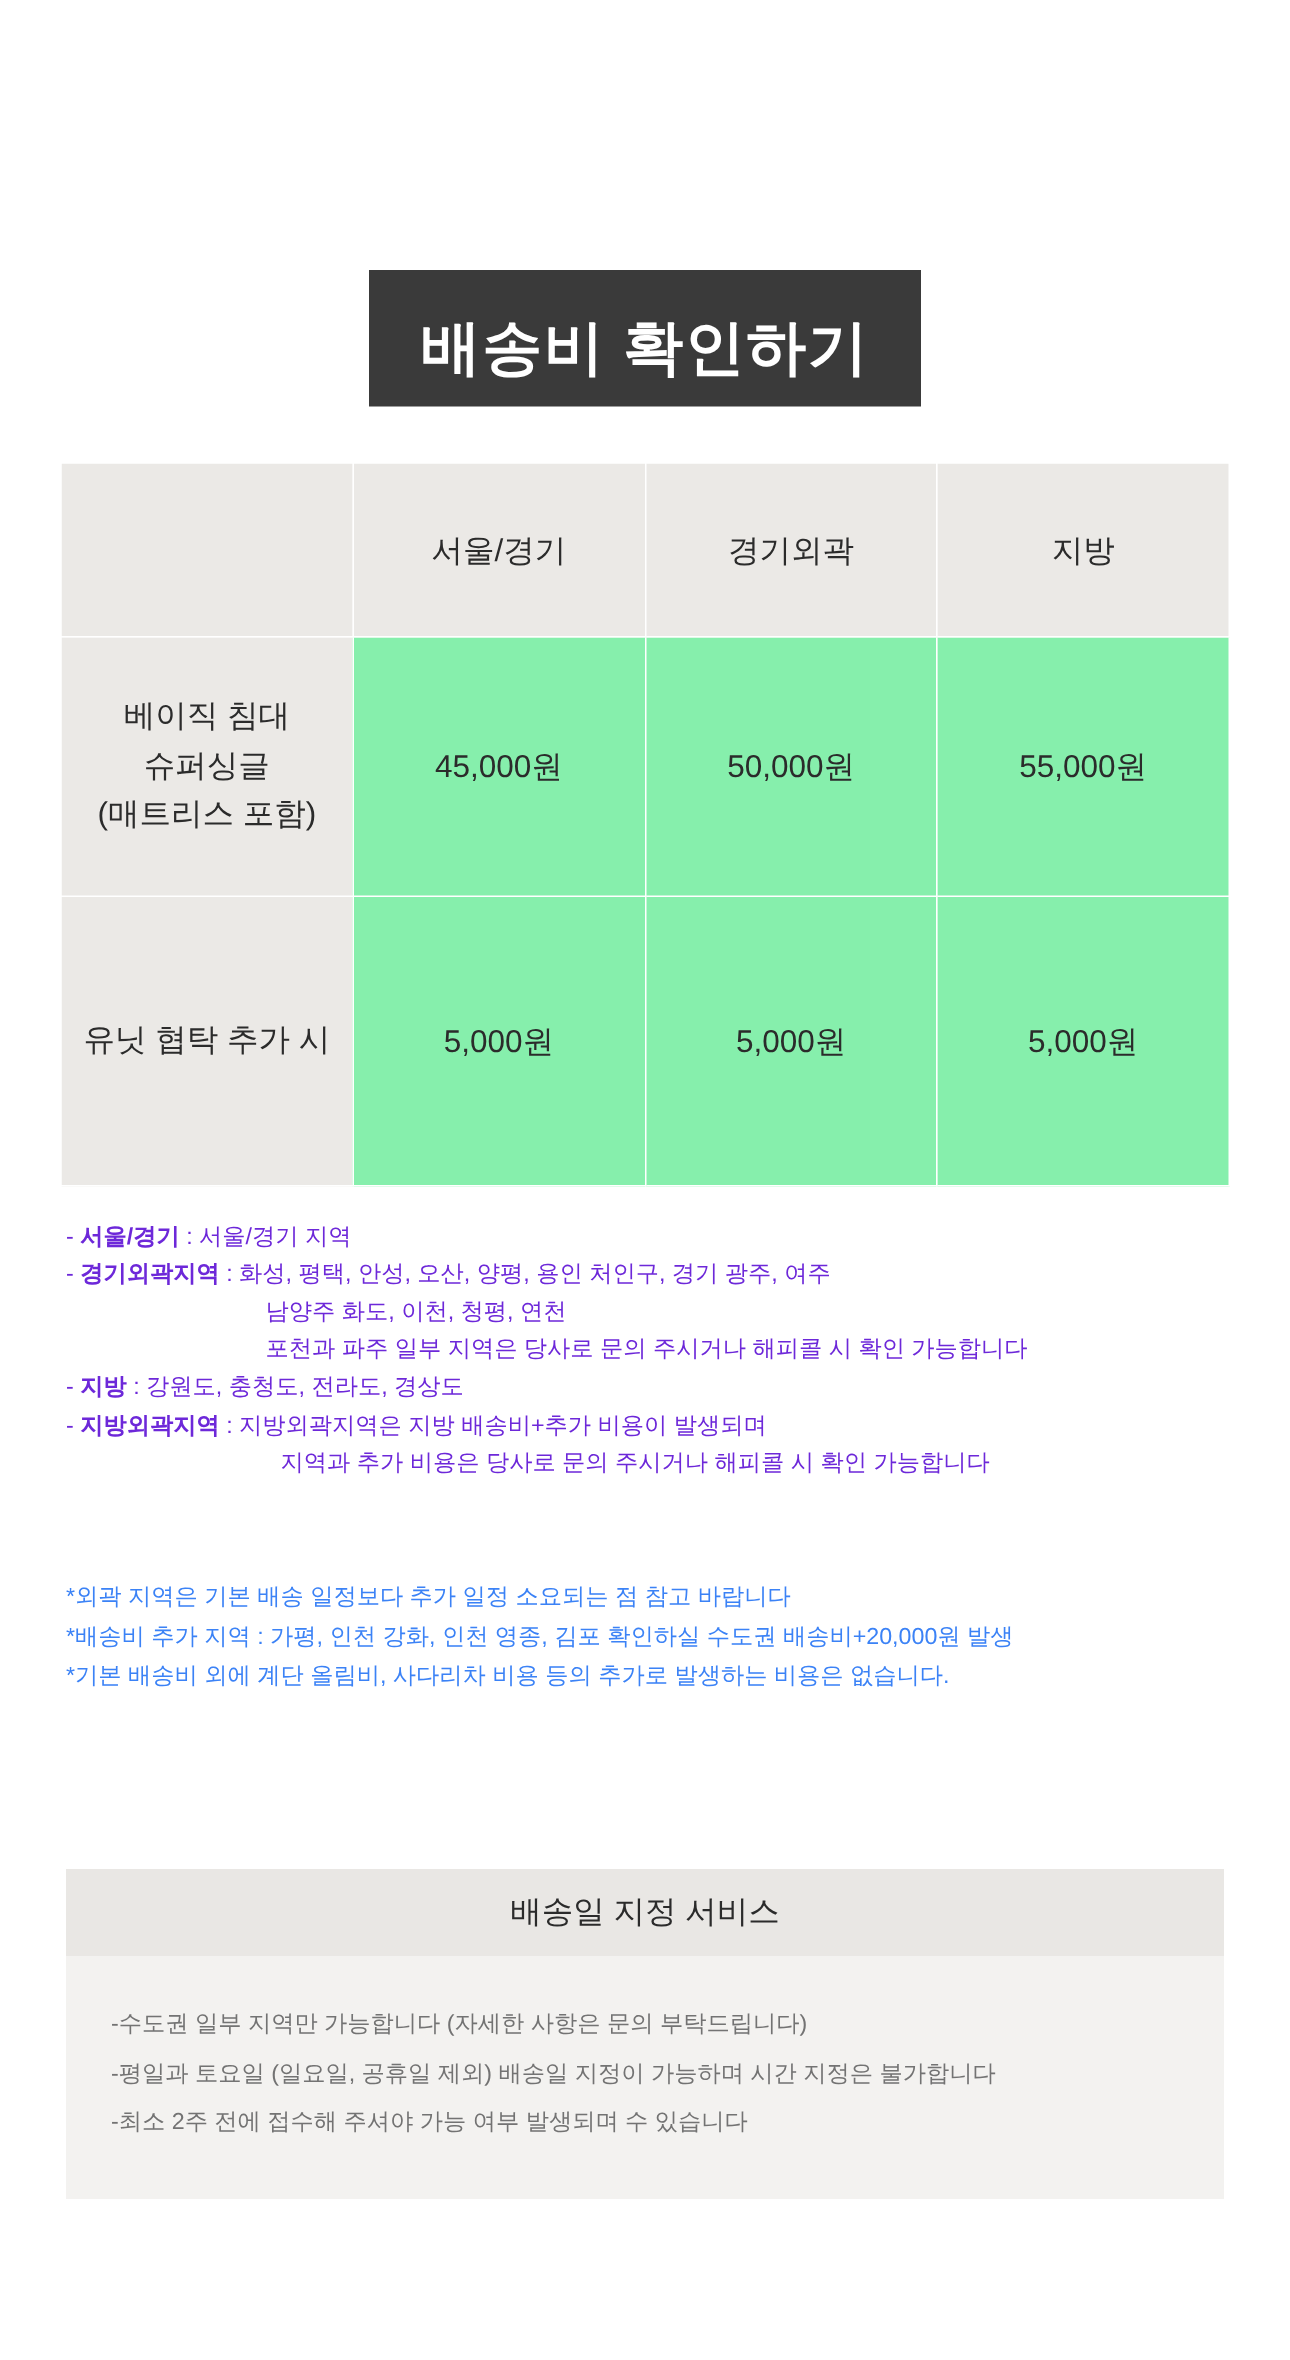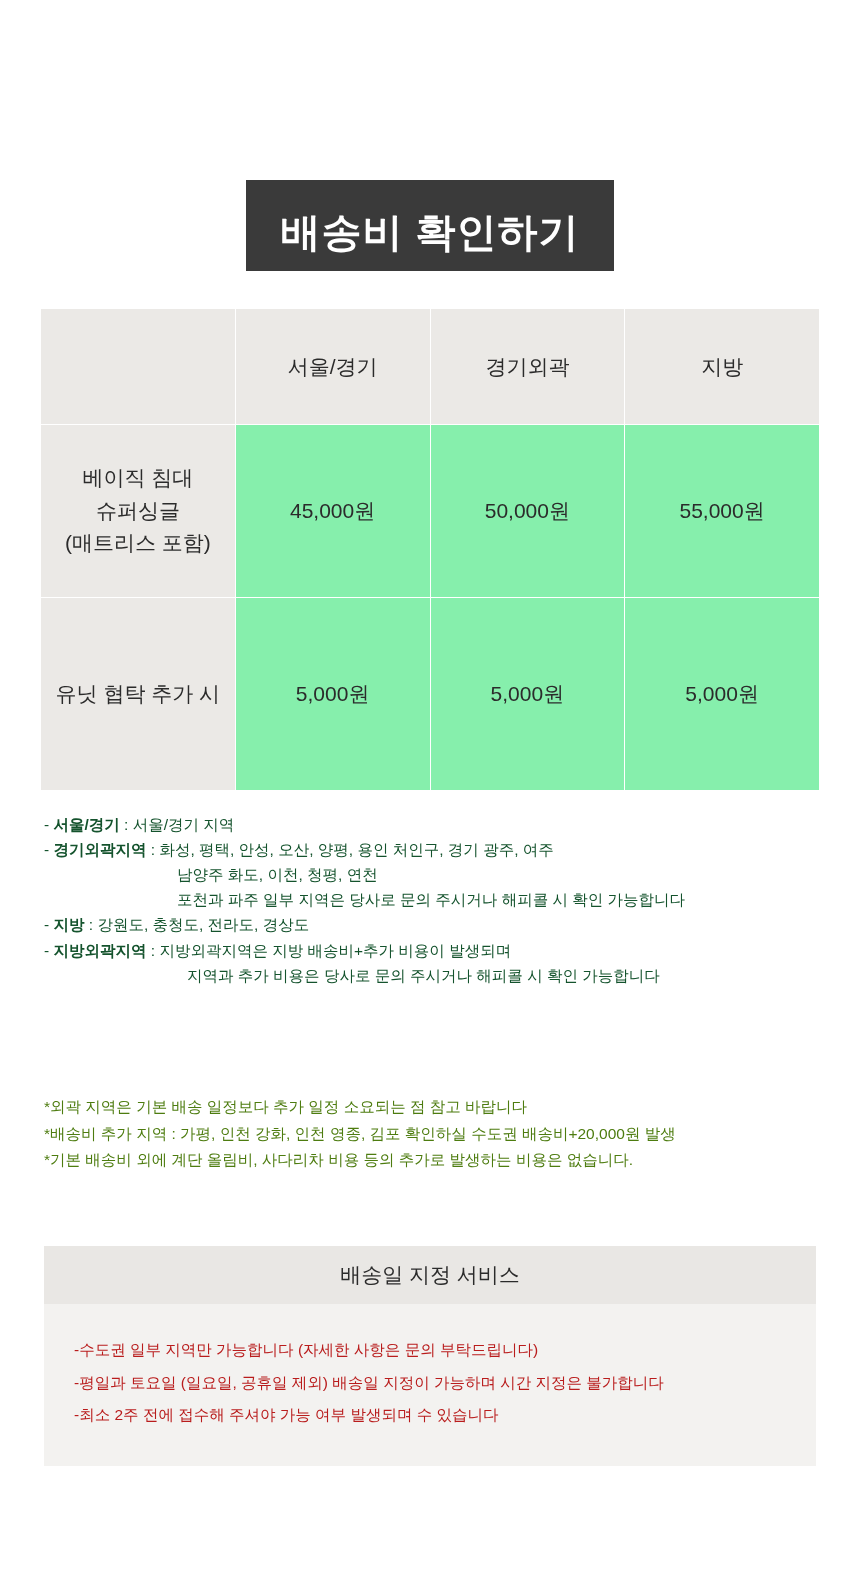--- a/index.html
+++ b/index.html
@@ -78,40 +78,39 @@
   .row-2 td { height: 190px; }
 
   
   .notes {
     position: absolute;
     top: 812px;
     left: 44px;
     width: 790px;
     font-size: 15.5px;
     line-height: 1.62;
-    color: #14532d;
+    color: #6d28d9;
   }
   .note-line {
     white-space: nowrap;
   }
   .note-line b {
     font-weight: bold;
   }
   .note-indent-1 { padding-left: 133px; }
   .note-indent-2 { padding-left: 143px; }
 
   .star-notes {
     position: absolute;
     top: 1052px;
     left: 44px;
     width: 800px;
     font-size: 15.5px;
     line-height: 1.72;
-    color: #4d7c0f;
-    margin-top: 42px;
+    color: #3b82f6;
   }
   .star-notes .strong {
     font-weight: normal;
   }
 
   
   .service-box {
     position: absolute;
     top: 1246px;
     left: 44px;
@@ -123,21 +122,21 @@
     line-height: 58px;
     text-align: center;
     font-size: 21px;
     color: #2b2b2b;
   }
   .service-body {
     background: #f3f2f0;
     padding: 30px 0 34px 30px;
     font-size: 15.5px;
     line-height: 2.1;
-    color: #b91c1c;
+    color: #737373;
   }
 </style>
 </head>
 <body>
 
 <div class="page">
 
   <div class="title-wrap">
     <div class="title-box">배송비 확인하기</div>
   </div>

